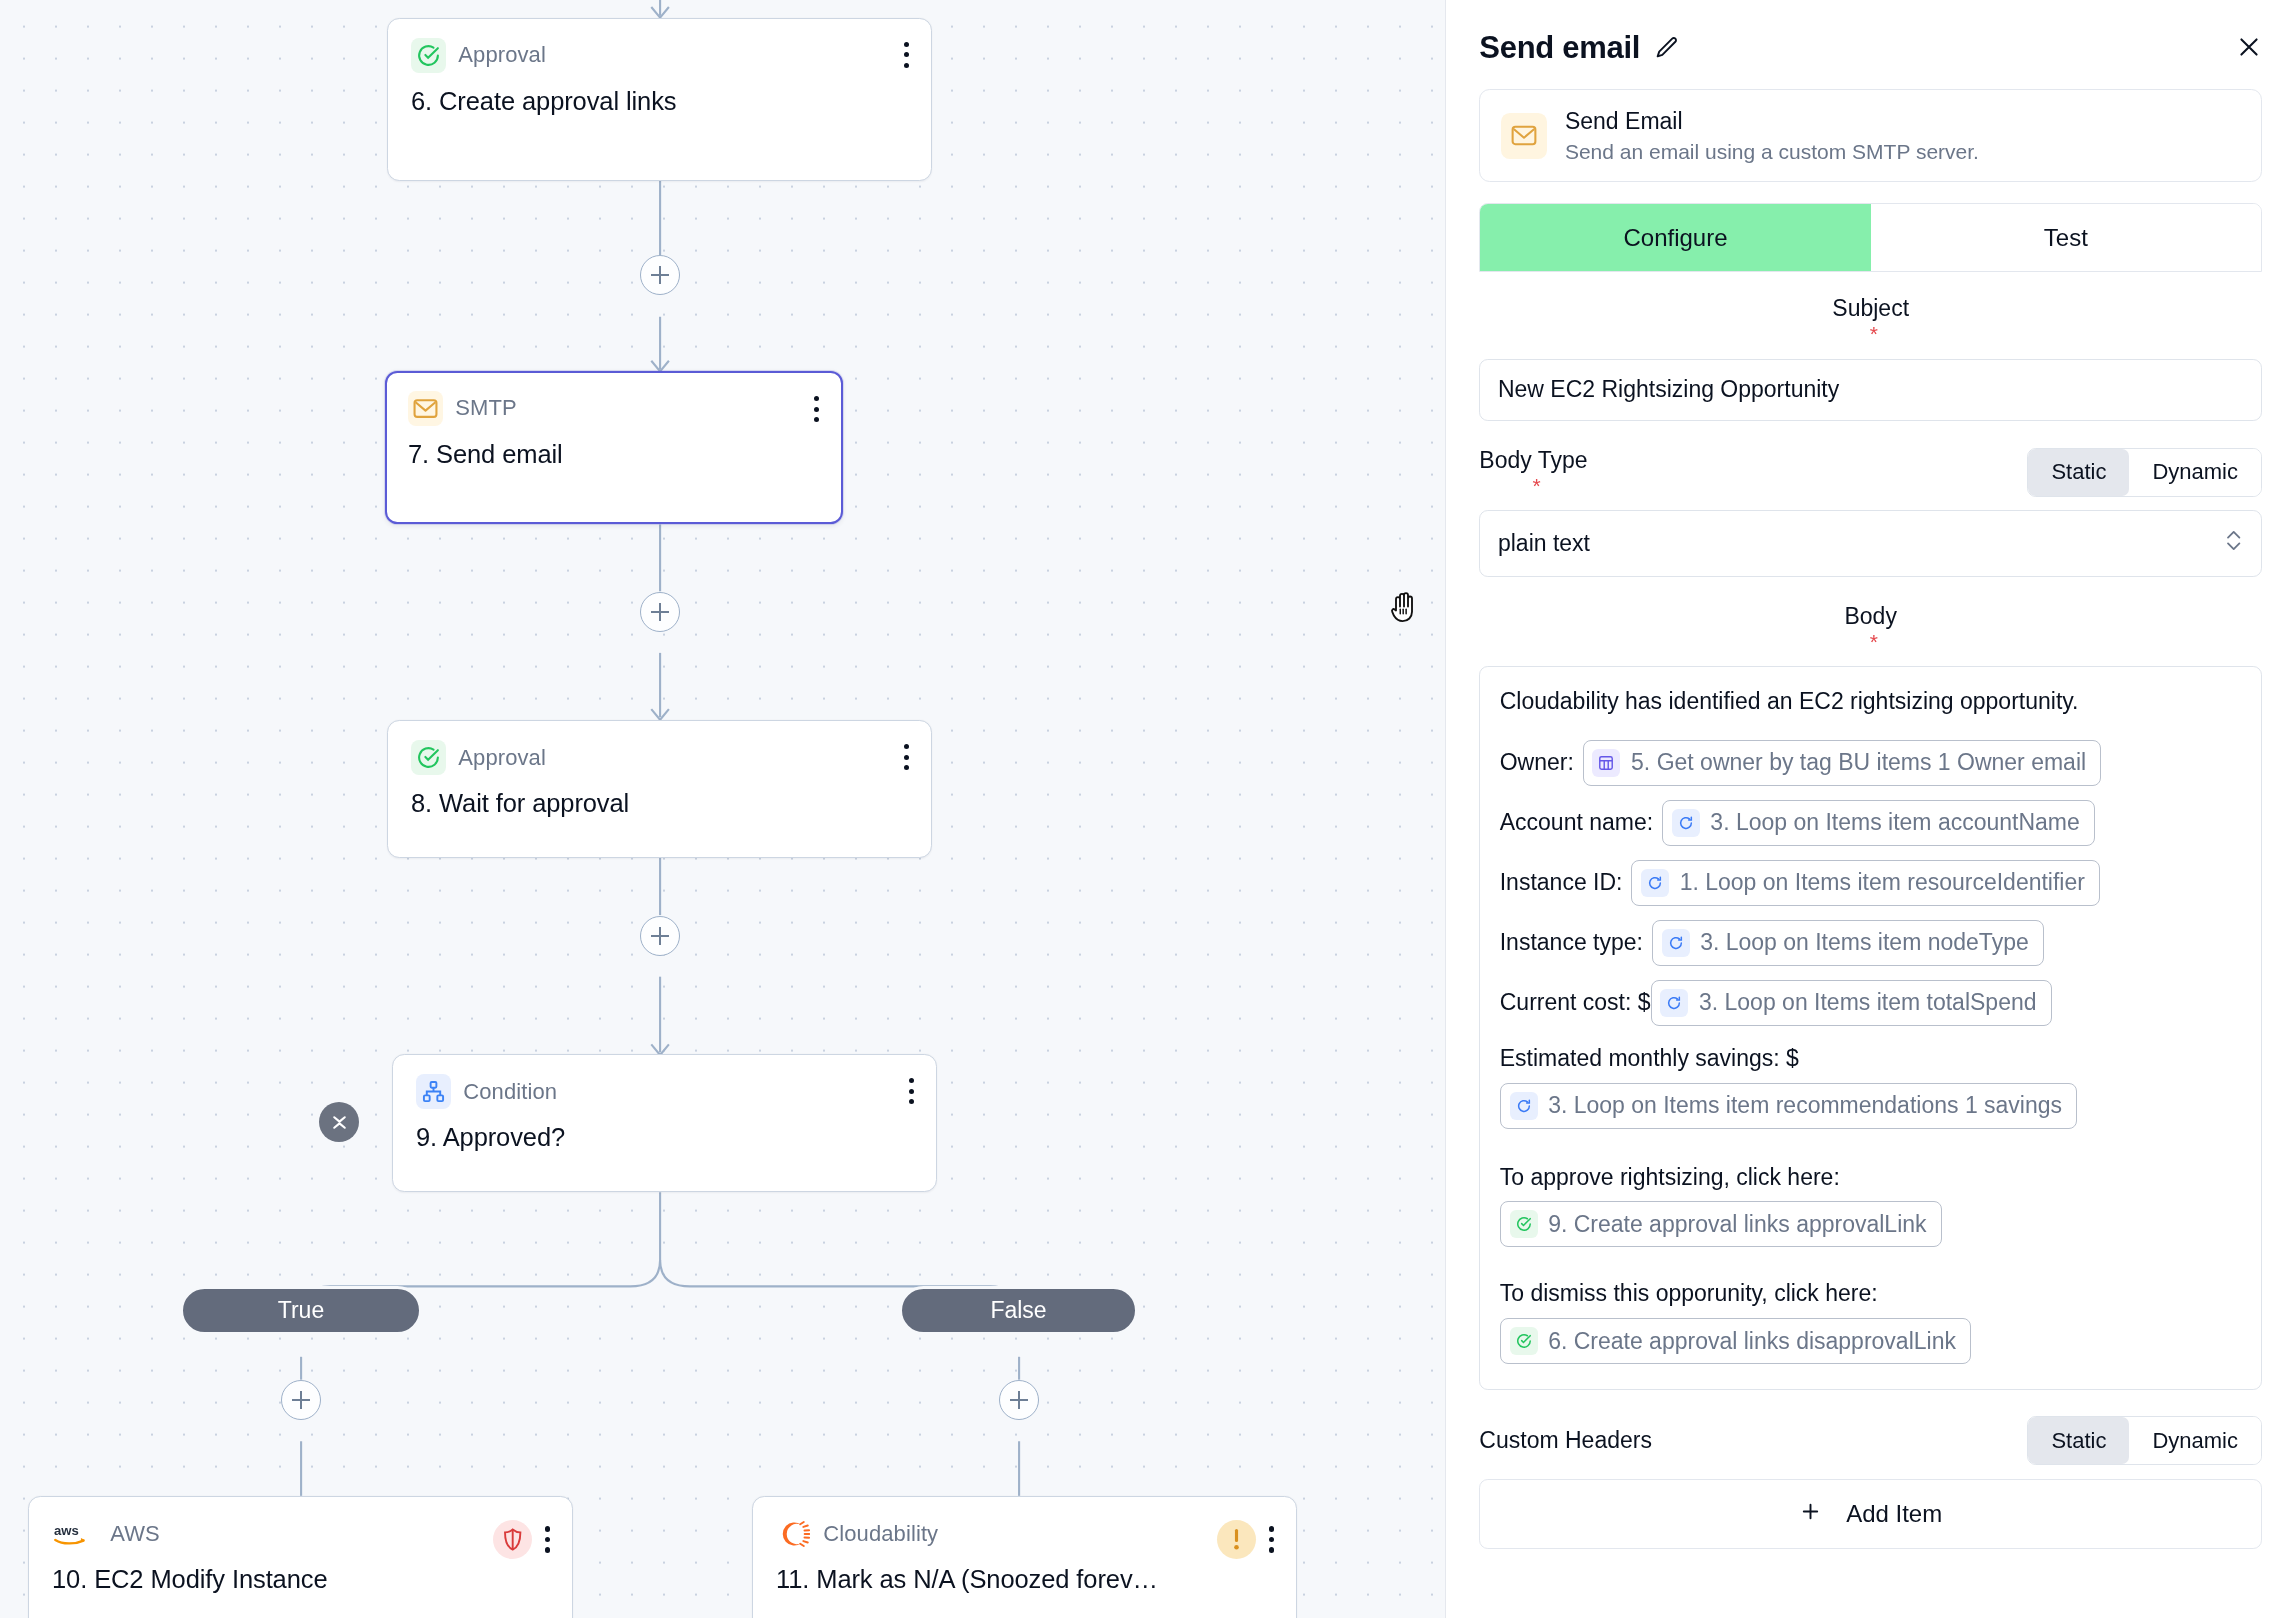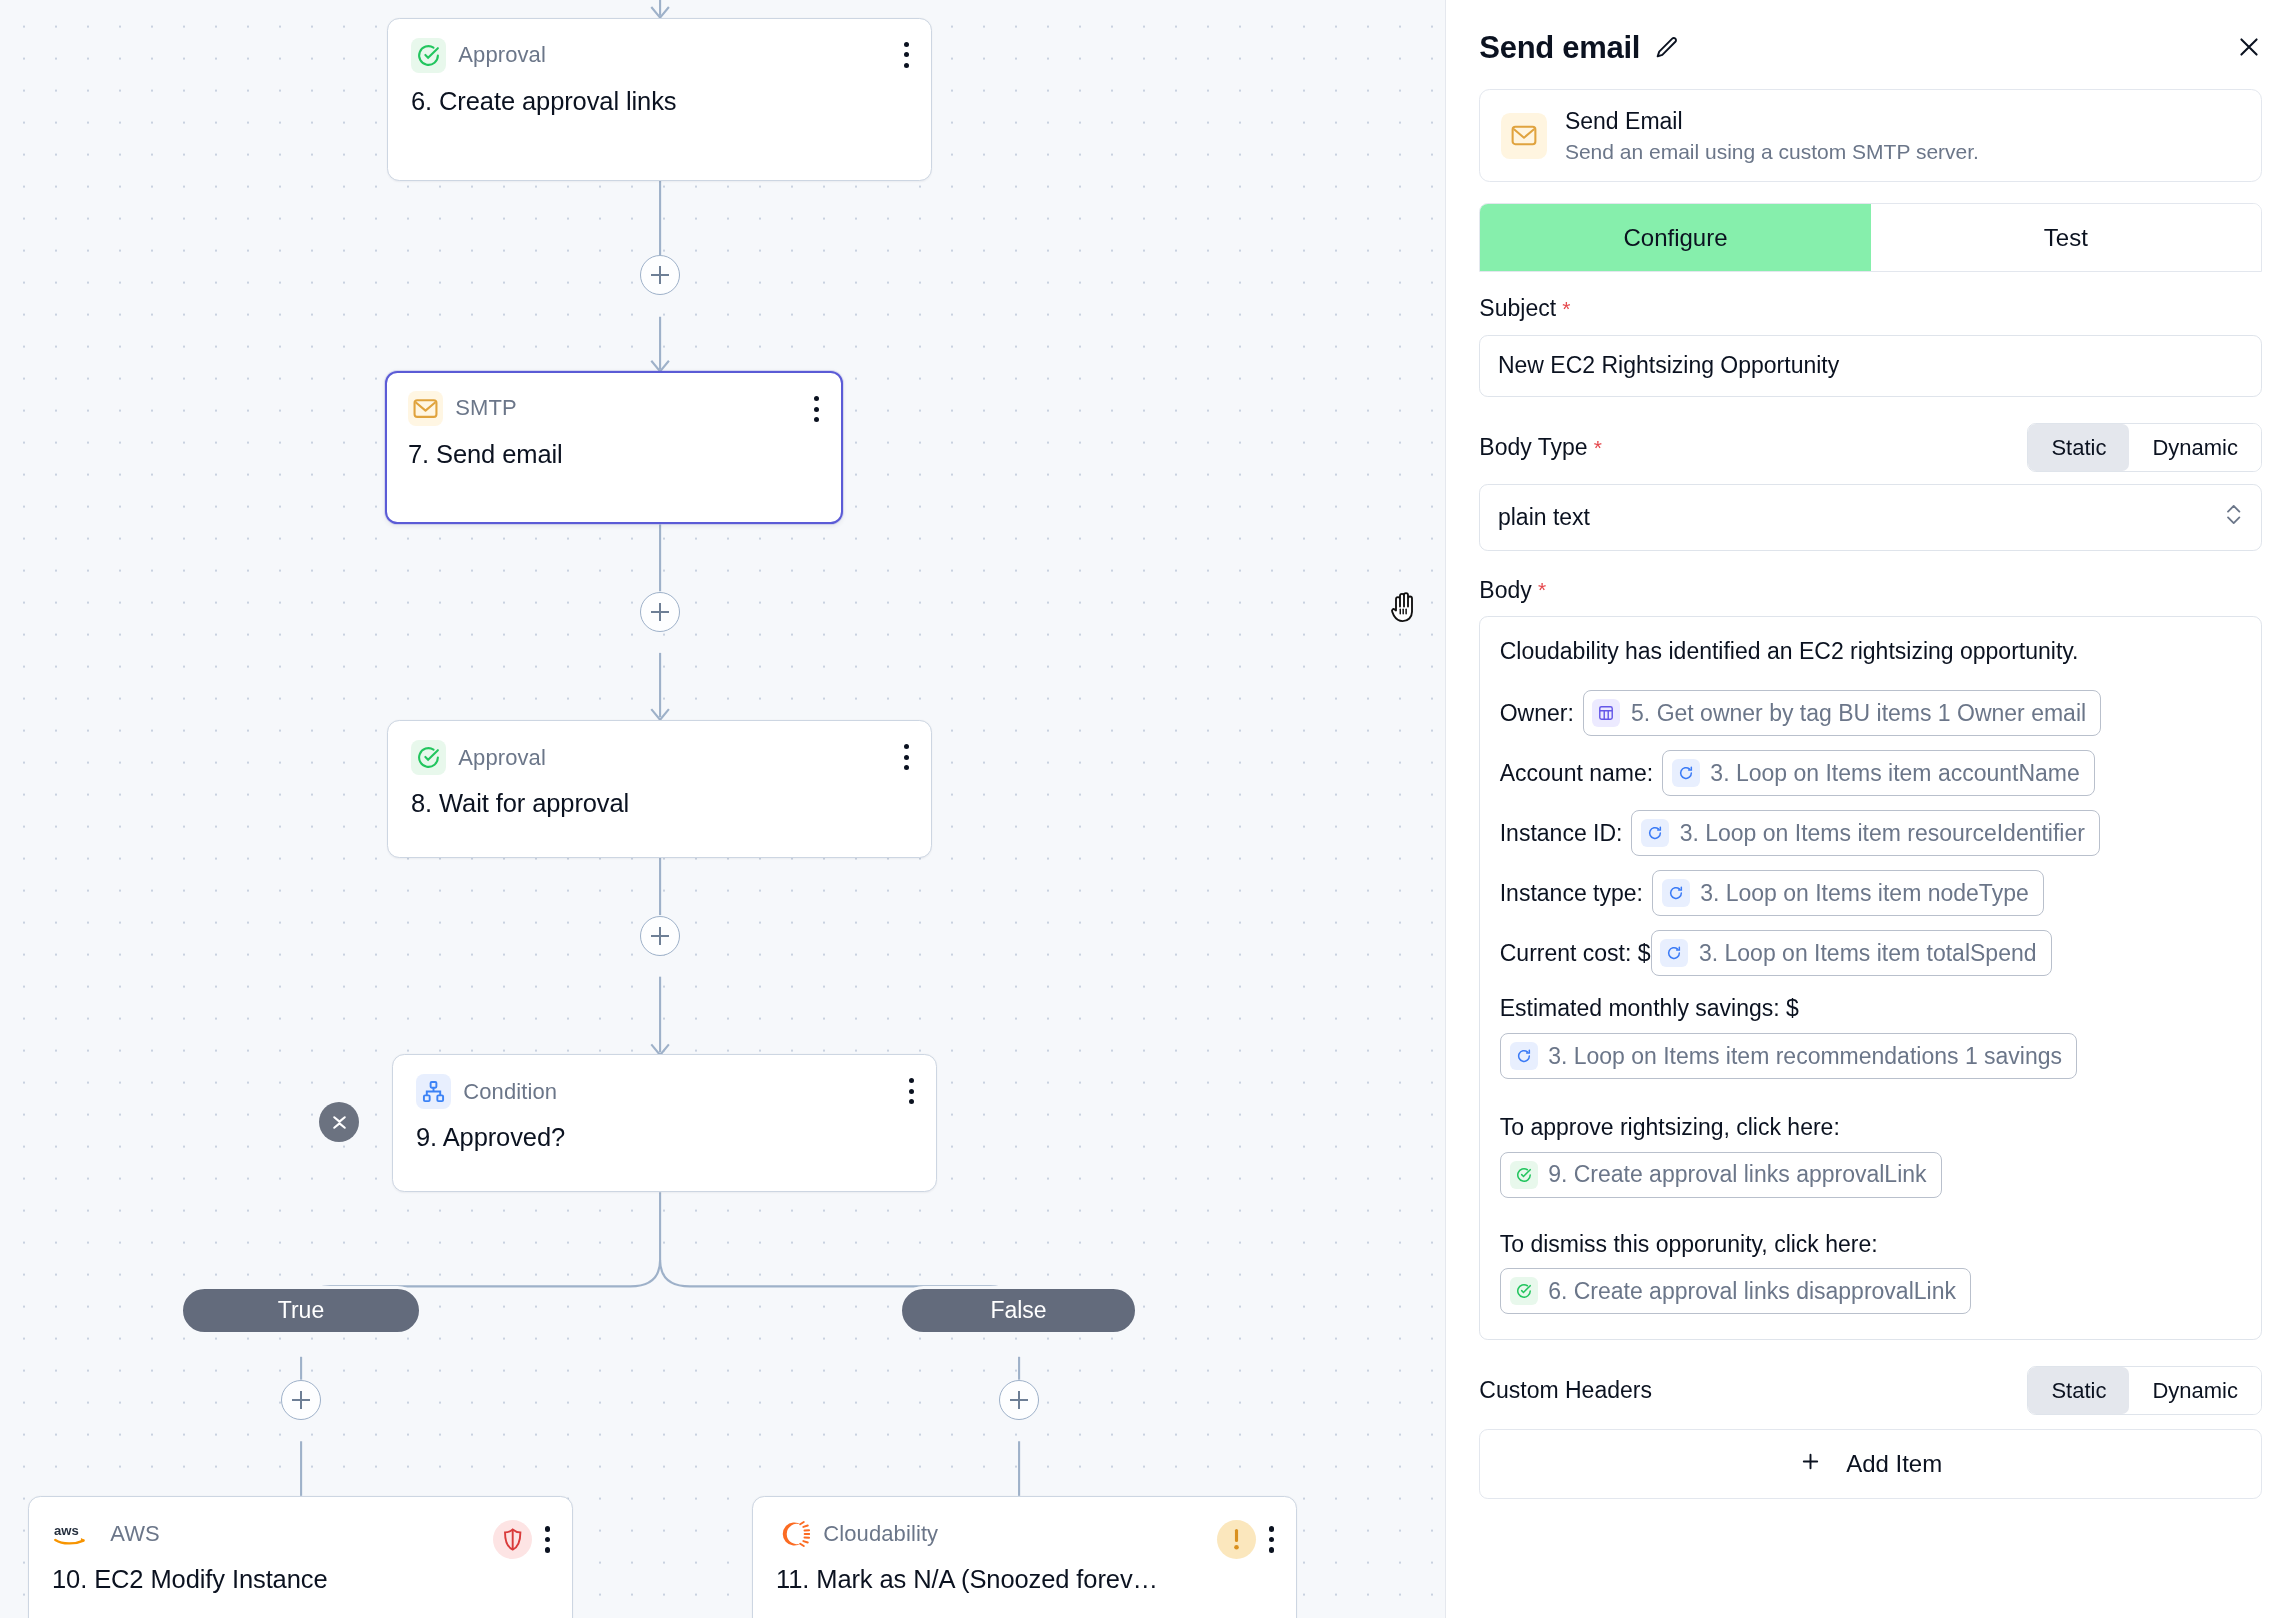--- a/index.html
+++ b/index.html
@@ -128,21 +128,21 @@
 
   .tabs { margin-top: 21px; display: flex; border: 1.3px solid #e3e7ee; border-radius: 8.8px 8.8px 0 0; overflow: hidden; }
   .tab {
     flex: 1; text-align: center; padding: 19.4px 0;
     font-size: 24px; color: #0b1220; cursor: pointer; background: #ffffff;
   }
   .tab.active { background: #86efac; }
 
   .form { padding-top: 23px; }
   .field-label {
-    font-size: 23px; color: #0b1220; display: flex; align-items: center;
+    font-size: 23px; color: #0b1220; display: flex; align-items: center; flex-direction: column;
   }
   .req { color: #e5484d; margin-left: 6.2px; font-size: 21px; }
   .label-row { display: flex; align-items: center; }
 
   .text-input {
     margin-top: 12.3px;
     width: 100%; border: 1.3px solid #dfe4eb; border-radius: 8.8px;
     padding: 16.7px 17.6px; font-size: 23px; color: #0b1220;
     font-family: "Liberation Sans", sans-serif; background:#fff;
   }
@@ -509,21 +509,21 @@
 
         <div class="body-line" style="margin-top:14px;">
           <span>Instance ID:</span>
           <span class="token" style="margin-left:8.8px;">
             <span class="tok-ico tok-blue">
               <svg width="16" height="16" viewBox="0 0 18 18" fill="none" stroke="#3b7bf6" stroke-width="1.7" stroke-linecap="round">
                 <path d="M15 9a6 6 0 1 1-2.2-4.6"></path>
                   <path d="M15 2.6V5.6H12"></path>
               </svg>
             </span>
-            <span>3. Loop on Items item resourceIdentifier</span>
+            <span>1. Loop on Items item resourceIdentifier</span>
           </span>
         </div>
 
         <div class="body-line" style="margin-top:14px;">
           <span>Instance type:</span>
           <span class="token" style="margin-left:8.8px;">
             <span class="tok-ico tok-blue">
               <svg width="16" height="16" viewBox="0 0 18 18" fill="none" stroke="#3b7bf6" stroke-width="1.7" stroke-linecap="round">
                 <path d="M15 9a6 6 0 1 1-2.2-4.6"></path>
                   <path d="M15 2.6V5.6H12"></path>

